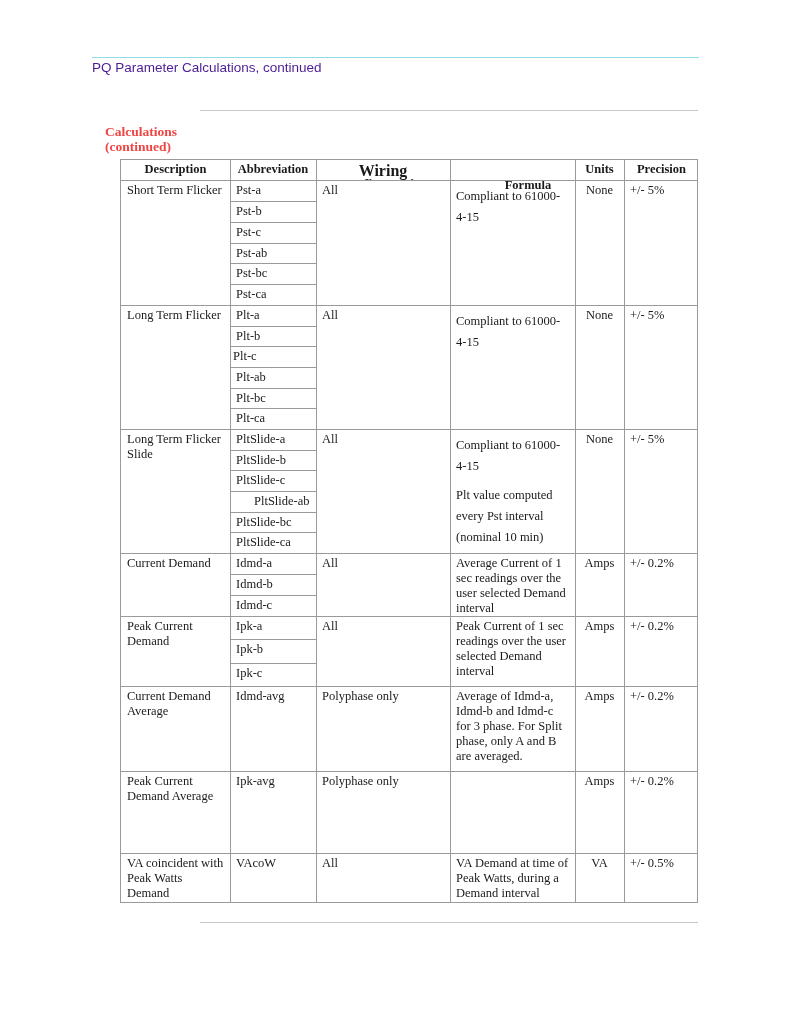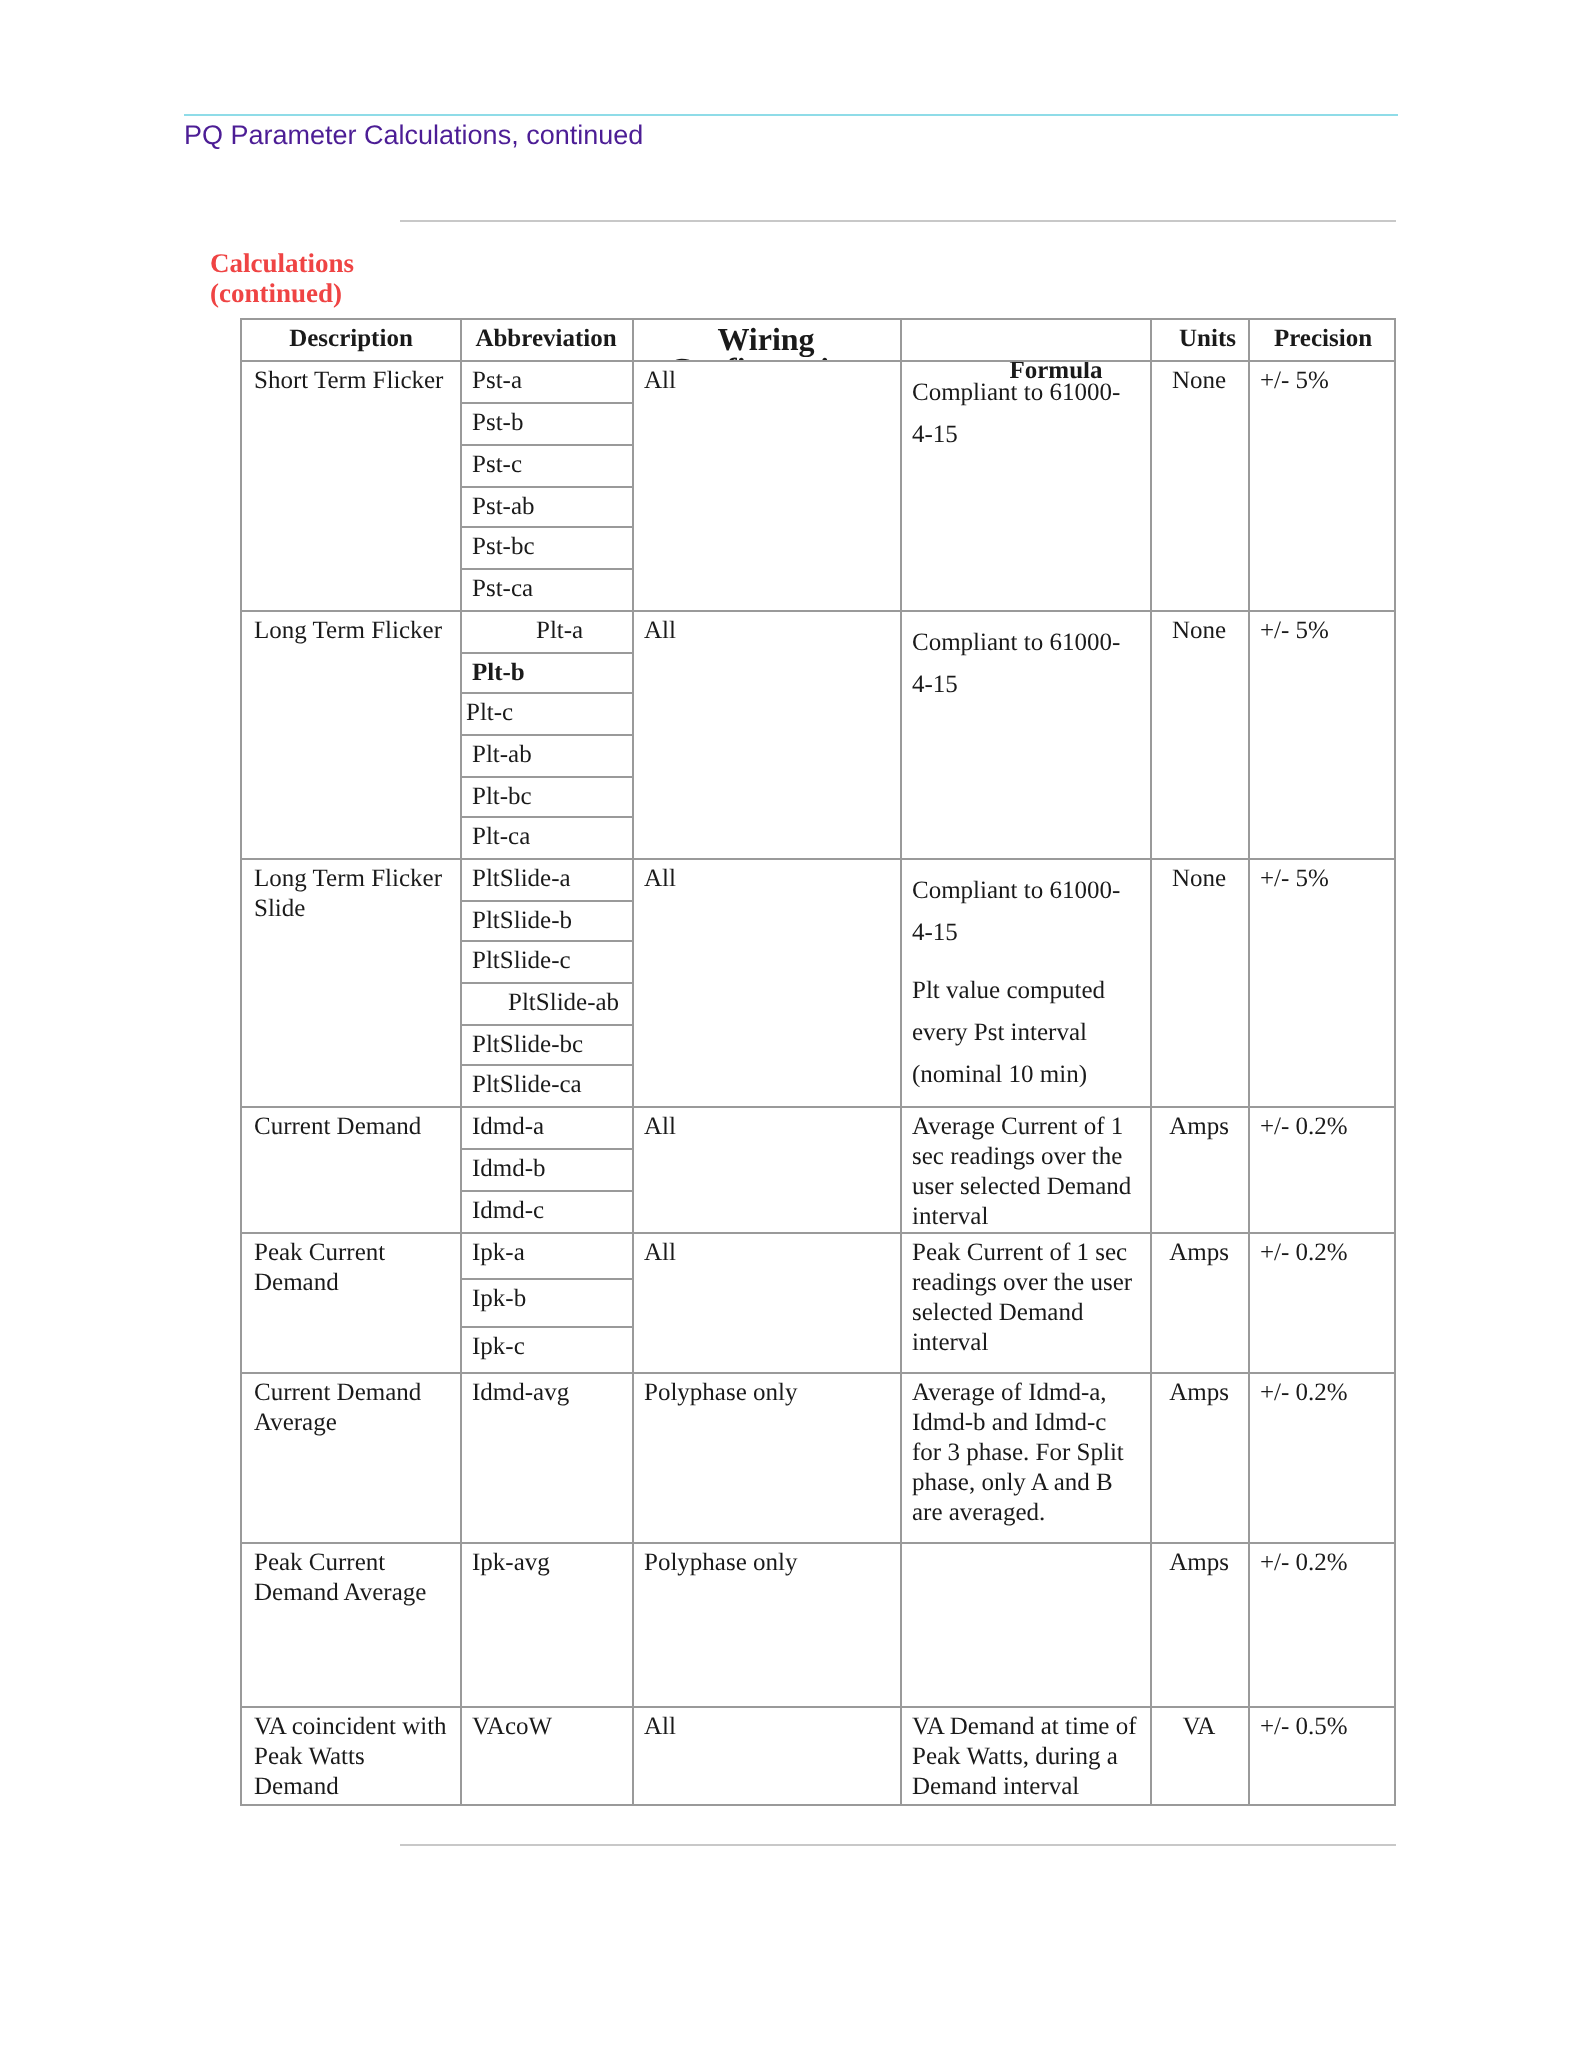--- a/index.html
+++ b/index.html
@@ -28,21 +28,21 @@
 <div class="top-rule"></div>
 <div class="running-header">PQ Parameter Calculations, continued</div>
 <div class="section-rule"></div>
 <div class="section-heading">Calculations (continued)</div>
 
 <div class="tbl" id="tbl">
     <div class="cell hdr" style="left: 0px; top: 0px; width: 109px; height: 20px;">Description</div>
     <div class="cell hdr" style="left: 109px; top: 0px; width: 86px; height: 20px;">Abbreviation</div>
     <div class="cell hdr small" style="left: 195px; top: 0px; width: 134px; height: 20px;">Wiring Configuration</div>
     <div class="cell hdr" style="left: 329px; top: 16px; width: 125px; height: 20px; padding-left: 37px;">Formula</div>
-    <div class="cell hdr" style="left: 454px; top: 0px; width: 49px; height: 20px; text-align: right;">Units</div>
+    <div class="cell hdr" style="left: 454px; top: 0px; width: 49px; height: 20px;">Units</div>
     <div class="cell hdr" style="left: 503px; top: 0px; width: 75px; height: 20px;">Precision</div>
     <div class="vline" style="left: 109px;"></div>
     <div class="vline" style="left: 195px;"></div>
     <div class="vline" style="left: 329px;"></div>
     <div class="vline" style="left: 454px;"></div>
     <div class="vline" style="left: 503px;"></div>
     <div class="hline" style="top: 20px;"></div>
     <div class="hline" style="top: 145px;"></div>
     <div class="hline" style="top: 269px;"></div>
     <div class="hline" style="top: 393px;"></div>
@@ -65,22 +65,22 @@
       <div class="subline" style="left: 109px; width: 86px; top: 104.167px;"></div>
       <div class="cell" style="left: 195px; top: 0px; width: 134px; height: 125px;">All</div>
       <div class="cell formula loose" style="left: 329px; top: 0px; width: 125px; height: 125px;">
         <p>Compliant to 61000-4-15</p>
       </div>
       <div class="cell center" style="left: 454px; top: 0px; width: 49px; height: 125px;">None</div>
       <div class="cell" style="left: 503px; top: 0px; width: 75px; height: 125px;">+/- 5%</div>
     </div>
     <div class="" style="position: absolute; left: 0px; top: 145px; width: 100%; height: 124px;">
       <div class="cell" style="left: 0px; top: 0px; width: 109px; height: 124px;">Long Term Flicker</div>
-      <div class="cell" style="left: 109px; top: 0px; width: 86px; height: 20.6667px; margin-left: 32px;">Plt-a</div>
-      <div class="cell" style="left: 109px; top: 20.6667px; width: 86px; height: 20.6667px; font-weight: bold;">Plt-b</div>
+      <div class="cell" style="left: 109px; top: 0px; width: 86px; height: 20.6667px;">Plt-a</div>
+      <div class="cell" style="left: 109px; top: 20.6667px; width: 86px; height: 20.6667px;">Plt-b</div>
       <div class="subline" style="left: 109px; width: 86px; top: 20.6667px;"></div>
       <div class="cell" style="left: 106px; top: 41.3333px; width: 86px; height: 20.6667px;">Plt-c</div>
       <div class="subline" style="left: 109px; width: 86px; top: 41.3333px;"></div>
       <div class="cell" style="left: 109px; top: 62px; width: 86px; height: 20.6667px;">Plt-ab</div>
       <div class="subline" style="left: 109px; width: 86px; top: 62px;"></div>
       <div class="cell" style="left: 109px; top: 82.6667px; width: 86px; height: 20.6667px;">Plt-bc</div>
       <div class="subline" style="left: 109px; width: 86px; top: 82.6667px;"></div>
       <div class="cell" style="left: 109px; top: 103.333px; width: 86px; height: 20.6667px;">Plt-ca</div>
       <div class="subline" style="left: 109px; width: 86px; top: 103.333px;"></div>
       <div class="cell" style="left: 195px; top: 0px; width: 134px; height: 124px;">All</div>

